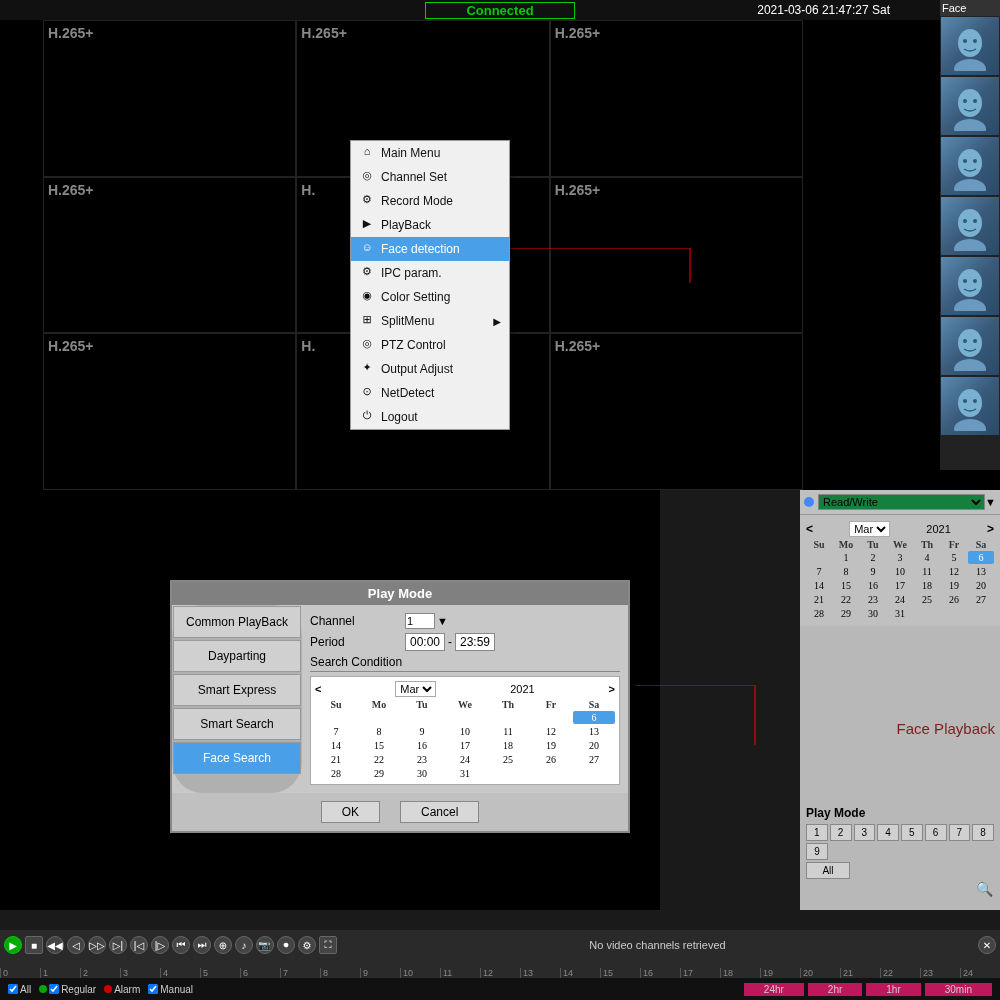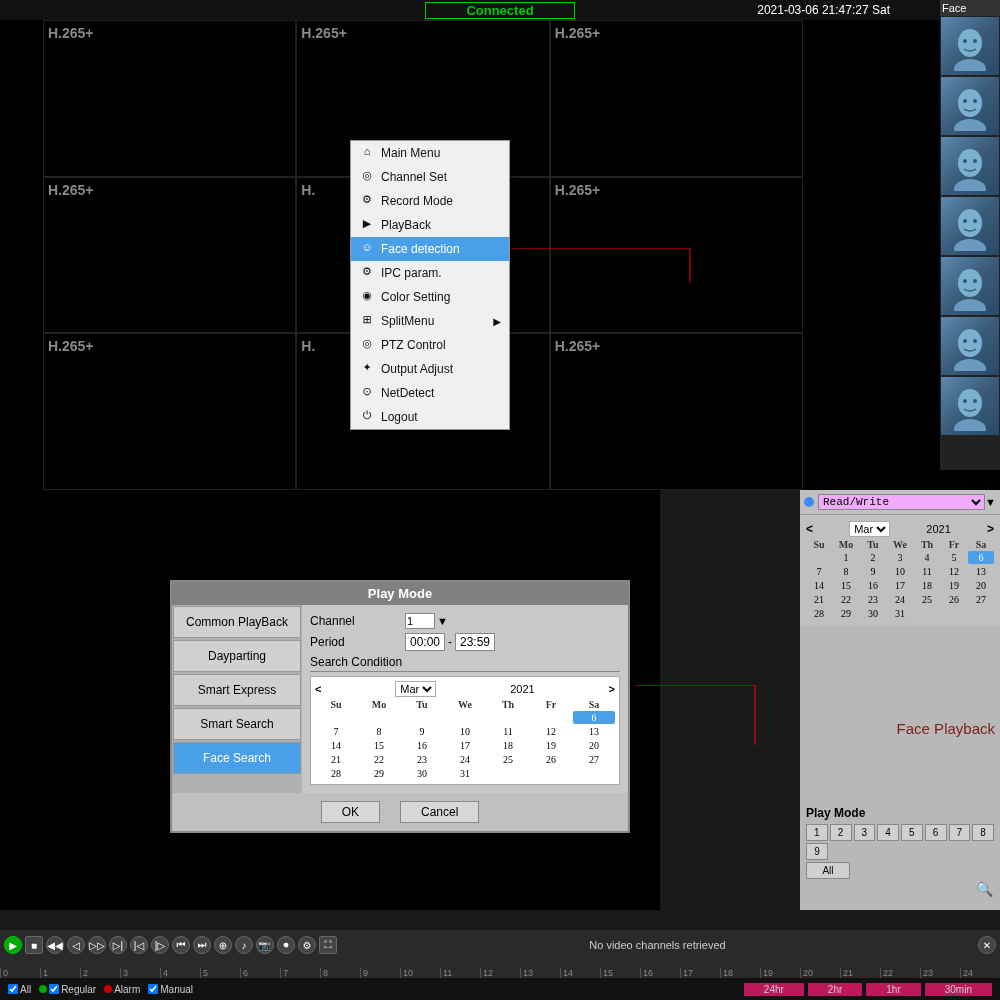--- a/index.html
+++ b/index.html
@@ -167,20 +167,21 @@
     }
     .dialog-body {
       display: flex;
       background: #c8c8c8;
     }
     .dialog-sidebar {
       width: 130px;
       background: #b0b0b0;
       display: flex;
       flex-direction: column;
+      border-radius: 31px;
     }
     .sidebar-btn {
       padding: 8px 6px;
       font-size: 12px;
       text-align: center;
       cursor: pointer;
       background: #d0d0d0;
       border: 1px solid #999;
       margin: 1px;
       color: #000;
@@ -287,23 +288,22 @@
     }
     .rw-dot {
       width: 10px; height: 10px;
       border-radius: 50%;
       background: #4488ff;
       margin-right: 4px;
     }
     .rw-select {
       flex: 1;
       font-size: 11px;
-      background: #f0abfc;
+      background: #15803d;
       border: 1px solid #888;
-      font-family: Liberation Mono, monospace;
     }
 
     
     .right-calendar {
       padding: 6px;
       background: #c0c0c0;
     }
 
     
     .face-playback-label {

